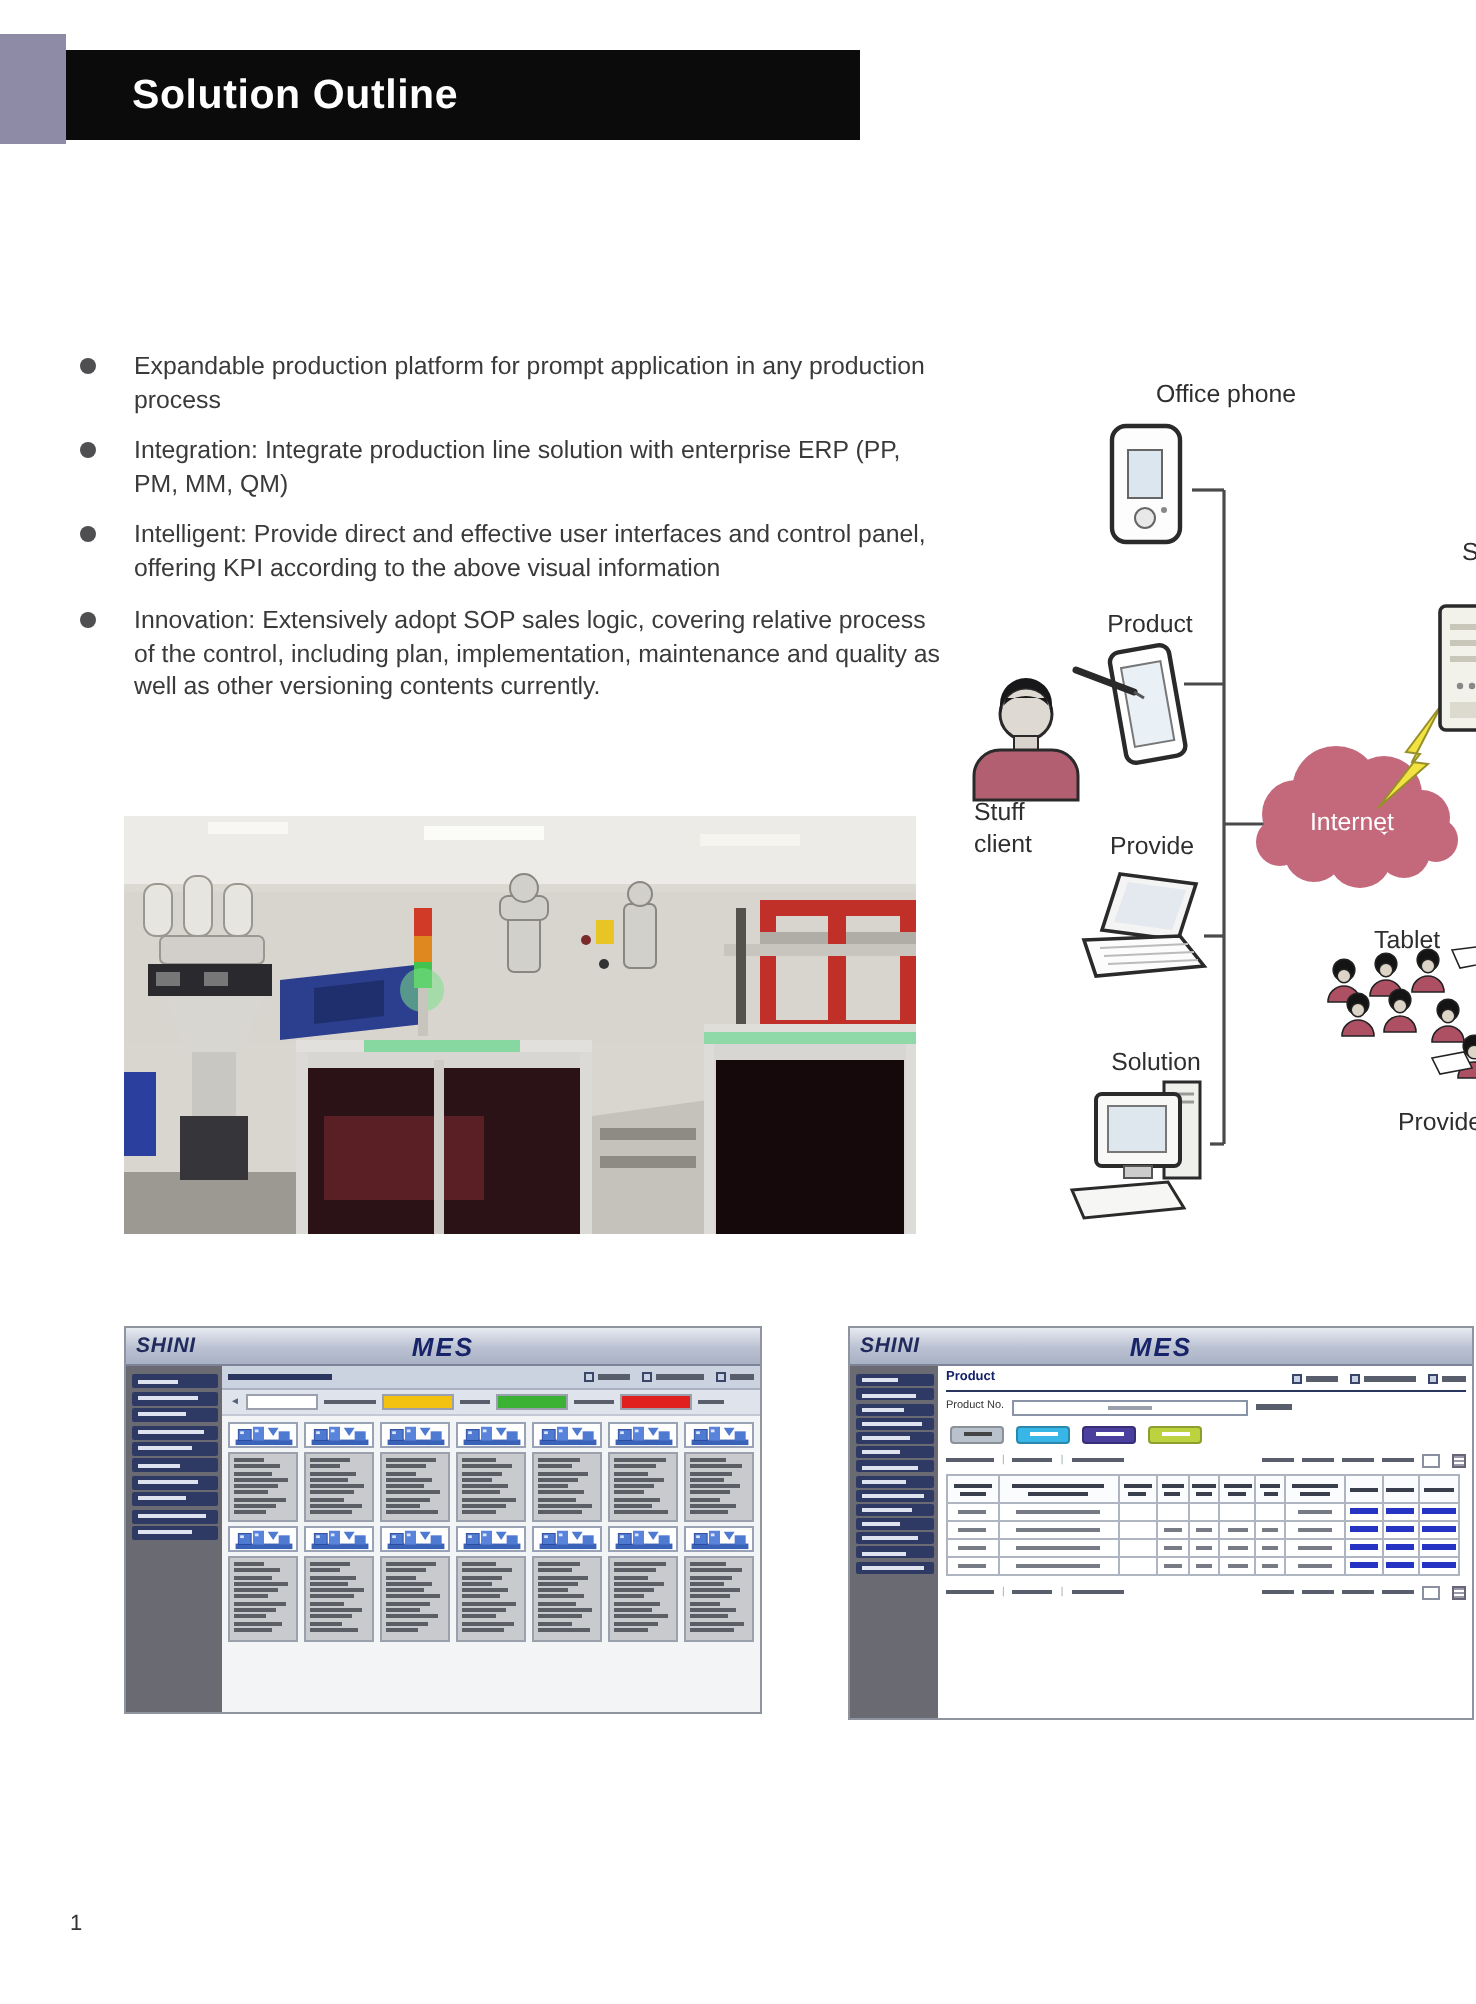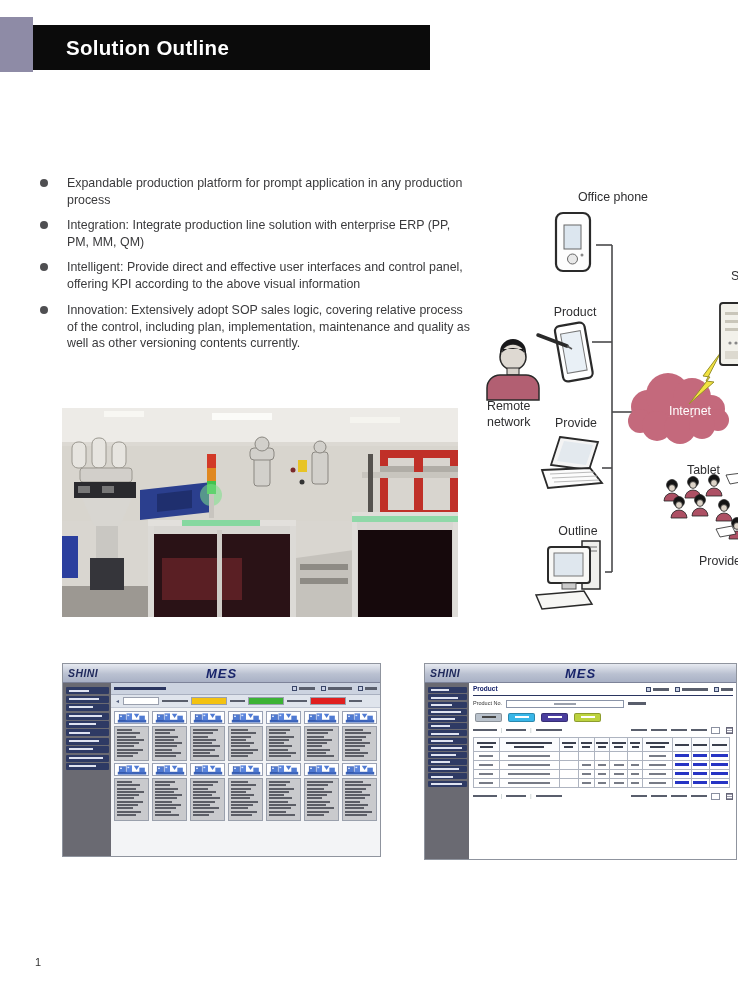--- a/index.html
+++ b/index.html
@@ -303,24 +303,24 @@
           <path d="M236,336 a8,8 0 0 1 16,0 z"></path>
           <circle cx="257" cy="338" r="5.4" fill="#141414"></circle>
             <circle cx="257" cy="341" r="3.4" fill="#ddd4c8"></circle>
           <path d="M249,354 a8,8 0 0 1 16,0 z"></path>
         </g>
         <polygon points="236,344 252,341 256,349 240,352" fill="#fff"></polygon>
       </g>
     </svg>
     <div class="dlabel c" style="left:85px;top:5px;width:96px;">Office phone</div>
     <div class="dlabel c" style="left:72px;top:120px;width:46px;">Product</div>
-    <div class="dlabel" style="left:7px;top:214px;width:52px;">Remote network</div>
+    <div class="dlabel" style="left:7px;top:214px;width:52px;">Stuff client</div>
     <div class="dlabel c" style="left:66px;top:231px;width:60px;">Provide</div>
-    <div class="dlabel c" style="left:60px;top:339px;width:76px;">Outline</div>
-    <div class="dlabel c white" style="left:176px;top:219px;width:68px;">Internet</div>
+    <div class="dlabel c" style="left:60px;top:339px;width:76px;">Solution</div>
+    <div class="dlabel c white" style="left:162px;top:219px;width:68px;">Internet</div>
     <div class="dlabel" style="left:207px;top:278px;">Tablet</div>
     <div class="dlabel" style="left:219px;top:369px;">Provide</div>
     <div class="dlabel" style="left:251px;top:84px;">S</div>
   </div>
 
   <div class="shot shot-l">
     <div class="mes-titlebar">
       <span class="brand">SHINI</span>
       <span class="mes-name">MES</span>
     </div>

